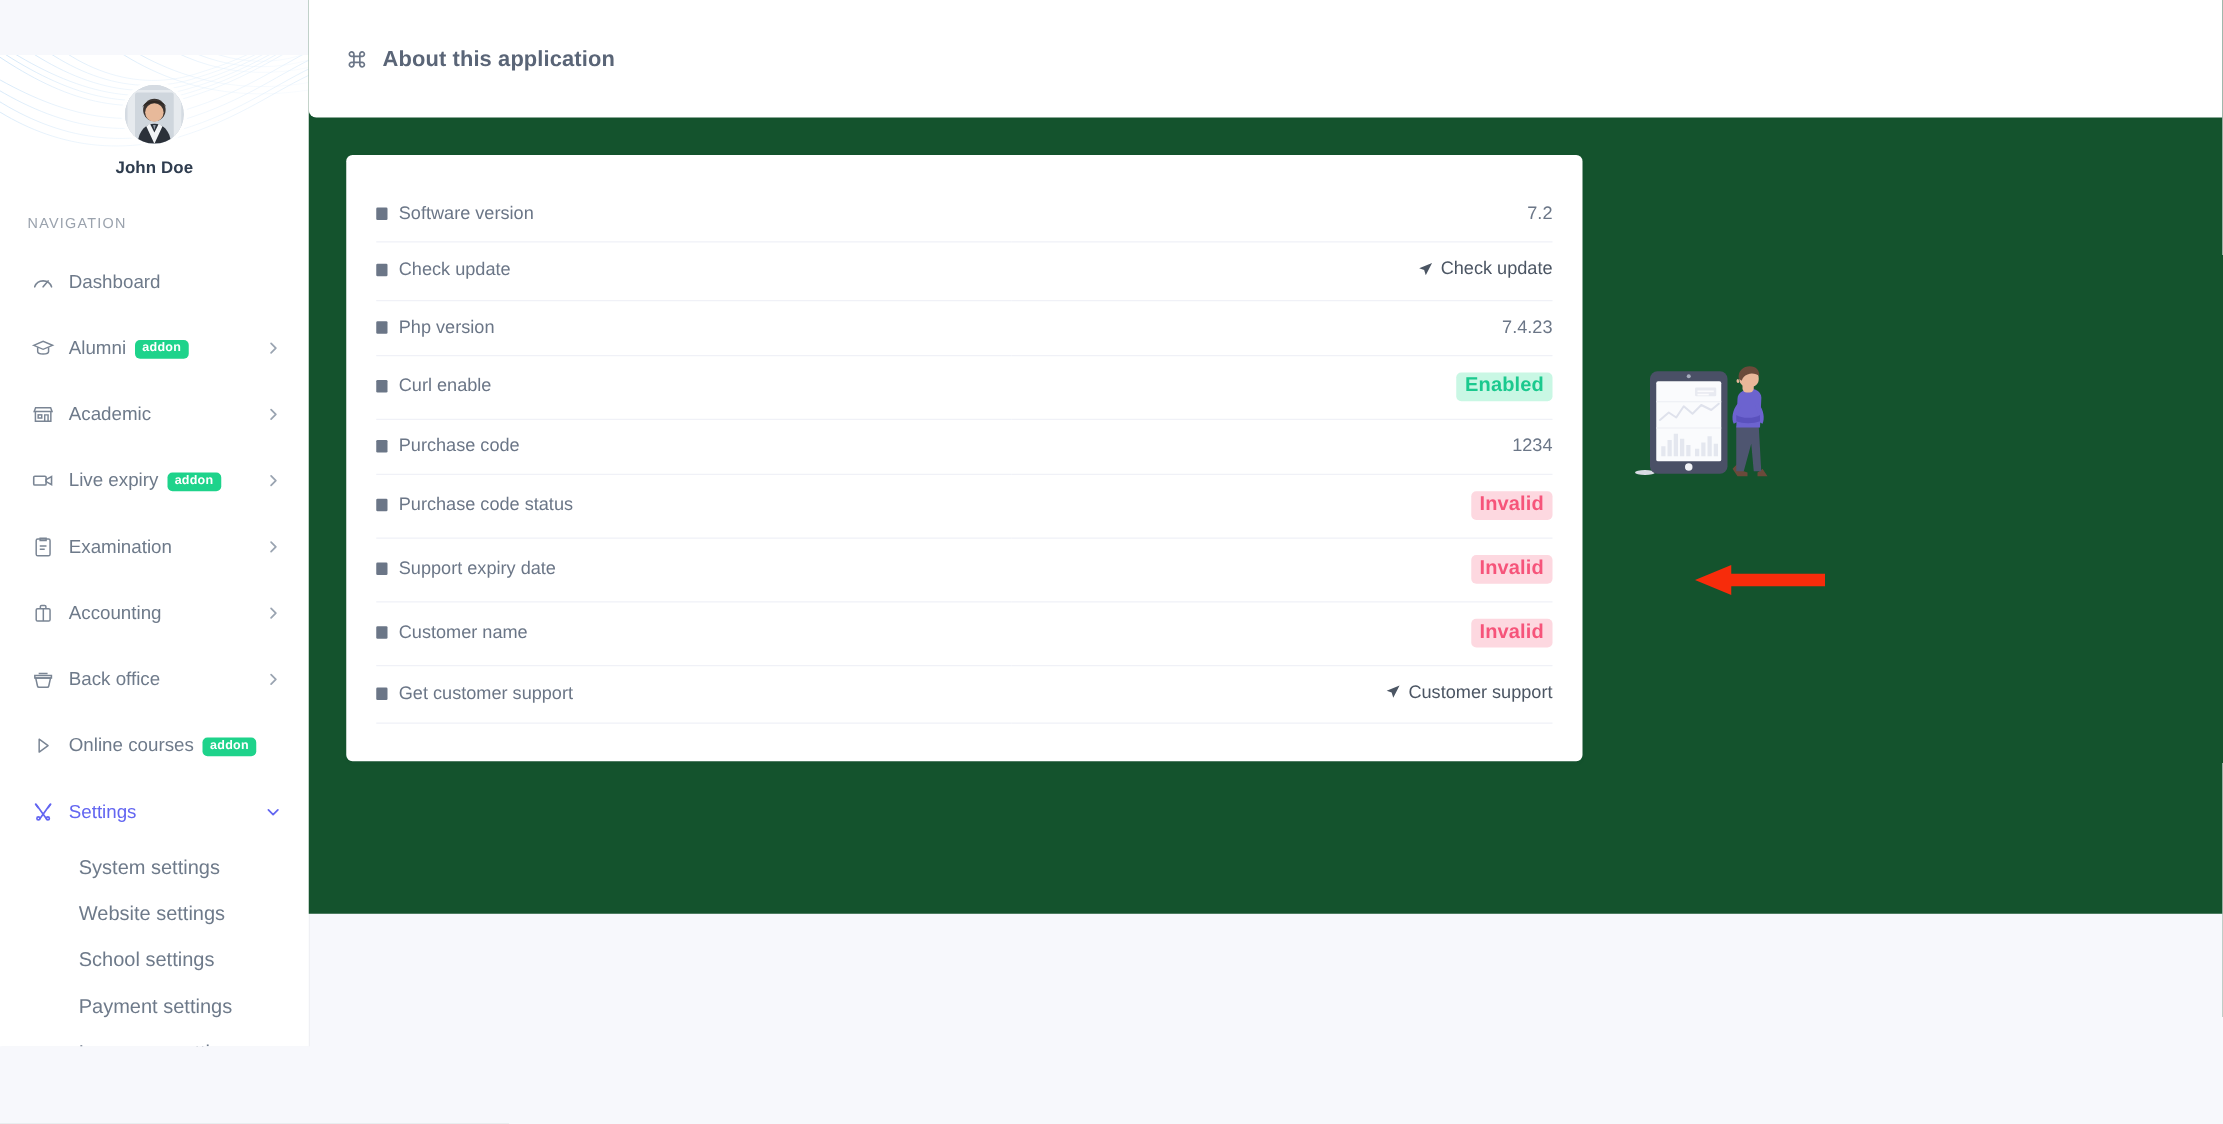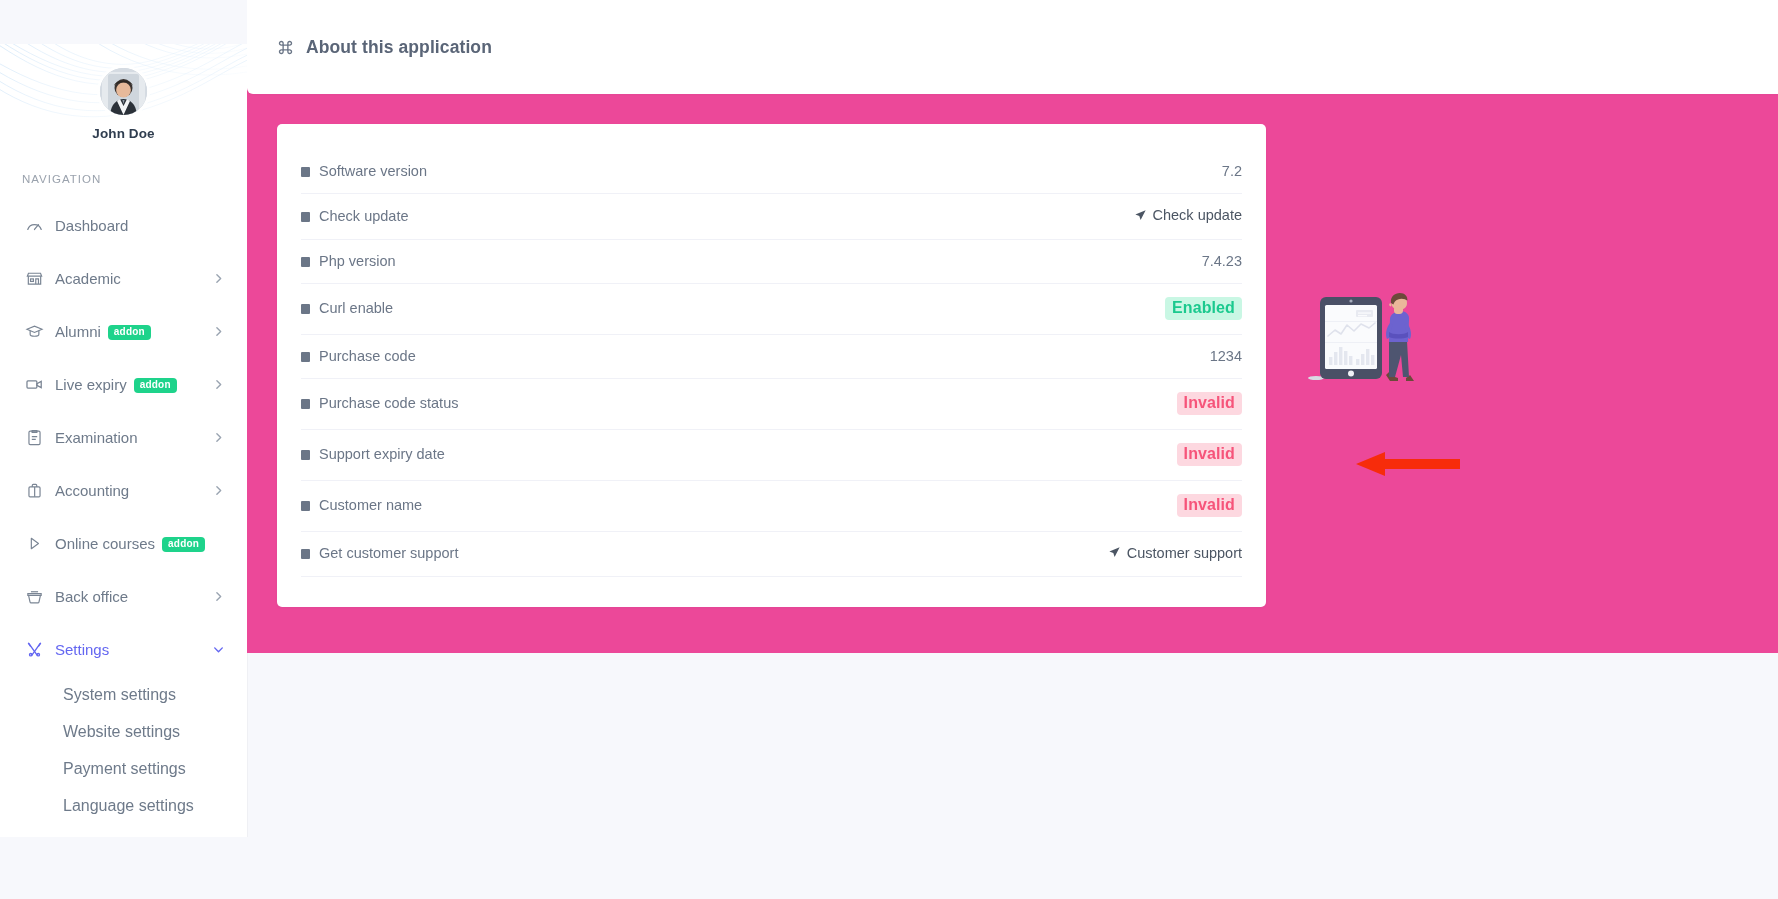--- a/index.html
+++ b/index.html
@@ -58,21 +58,21 @@
     padding: 2px 6px 3px; margin-left: 7px; line-height: 1;
     vertical-align: middle; letter-spacing: .2px;
   }
   .sb-sub { padding-left: 0; }
   .sb-subitem {
     height: 37px; display: flex; align-items: center;
     padding-left: 63px; font-size: 16px; color: #6e7a8a; cursor: pointer;
   }
 
   
-  #main { flex: 1 1 auto; height: 653px; position: relative; background: #ec4899; overflow: hidden; }
+  #main { flex: 1 1 auto; height: 731px; position: relative; background: #14532d; overflow: hidden; }
   .topbar {
     height: 94px; background: #fff; display: flex; align-items: center;
     padding-left: 29px; border-bottom-left-radius: 6px;
     box-shadow: 0 1px 2px rgba(40,50,80,0.035);
   }
   .topbar .cmd { color: #6b7687; margin-right: 11px; display: flex; align-items: center; }
   .topbar .title { font-size: 17.5px; font-weight: bold; color: #5a6577; letter-spacing: .1px; }
 
   .content { padding: 30px 30px 0 30px; position: relative; }
   .card {
@@ -170,51 +170,51 @@
               <path d="M12 17l5-6"></path>
             </svg>
         </span>
         <span class="lbl">Dashboard</span>
       </div>
 
 
       <div class="sb-item">
         <span class="ic">
           <svg width="19" height="19" viewBox="0 0 24 24" fill="none" stroke="currentColor" stroke-width="1.5">
+              <path d="M2.5 9.2L12 5.2l9.5 4-9.5 4z"></path>
+              <path d="M6.5 11.2v4.2c0 1.5 2.6 2.6 5.5 2.6s5.5-1.1 5.5-2.6v-4.2"></path>
+            </svg>
+        </span>
+        <span class="lbl"><span>Alumni</span><span class="addon">addon</span></span>
+        <span class="chev">
+          <svg width="13" height="13" viewBox="0 0 24 24" fill="none" stroke="currentColor" stroke-width="2.6" stroke-linecap="round" stroke-linejoin="round">
+              <polyline points="9 5 16 12 9 19"></polyline>
+            </svg>
+        </span>
+      </div>
+
+      <div class="sb-item">
+        <span class="ic">
+          <svg width="19" height="19" viewBox="0 0 24 24" fill="none" stroke="currentColor" stroke-width="1.5">
               <path d="M3 9h18l-1.4-3.6H4.4z"></path>
               <path d="M4.2 9v10h15.6V9"></path>
               <rect x="7" y="12.5" width="3.6" height="3.2"></rect>
               <path d="M13.6 19v-6.5h3.4V19"></path>
             </svg>
         </span>
         <span class="lbl">Academic</span>
         <span class="chev">
           <svg width="13" height="13" viewBox="0 0 24 24" fill="none" stroke="currentColor" stroke-width="2.6" stroke-linecap="round" stroke-linejoin="round">
               <polyline points="9 5 16 12 9 19"></polyline>
             </svg>
         </span>
       </div>
 
       <div class="sb-item">
         <span class="ic">
-          <svg width="19" height="19" viewBox="0 0 24 24" fill="none" stroke="currentColor" stroke-width="1.5">
-              <path d="M2.5 9.2L12 5.2l9.5 4-9.5 4z"></path>
-              <path d="M6.5 11.2v4.2c0 1.5 2.6 2.6 5.5 2.6s5.5-1.1 5.5-2.6v-4.2"></path>
-            </svg>
-        </span>
-        <span class="lbl"><span>Alumni</span><span class="addon">addon</span></span>
-        <span class="chev">
-          <svg width="13" height="13" viewBox="0 0 24 24" fill="none" stroke="currentColor" stroke-width="2.6" stroke-linecap="round" stroke-linejoin="round">
-              <polyline points="9 5 16 12 9 19"></polyline>
-            </svg>
-        </span>
-      </div>
-
-      <div class="sb-item">
-        <span class="ic">
           <svg width="19" height="19" viewBox="0 0 24 24" fill="none" stroke="currentColor" stroke-width="1.6">
               <rect x="2.5" y="7.5" width="12.5" height="9" rx="1.2"></rect>
               <path d="M15 11l5.5-3v8L15 13z"></path>
             </svg>
         </span>
         <span class="lbl"><span>Live expiry</span><span class="addon">addon</span></span>
         <span class="chev">
           <svg width="13" height="13" viewBox="0 0 24 24" fill="none" stroke="currentColor" stroke-width="2.6" stroke-linecap="round" stroke-linejoin="round">
               <polyline points="9 5 16 12 9 19"></polyline>
             </svg>
@@ -248,41 +248,41 @@
         <span class="lbl">Accounting</span>
         <span class="chev">
           <svg width="13" height="13" viewBox="0 0 24 24" fill="none" stroke="currentColor" stroke-width="2.6" stroke-linecap="round" stroke-linejoin="round">
               <polyline points="9 5 16 12 9 19"></polyline>
             </svg>
         </span>
       </div>
 
       <div class="sb-item">
         <span class="ic">
-          <svg width="19" height="19" viewBox="0 0 24 24" fill="none" stroke="currentColor" stroke-width="1.5" stroke-linejoin="round">
-              <path d="M8 5.5l9 6.5-9 6.5z"></path>
-            </svg>
-        </span>
-        <span class="lbl"><span>Online courses</span><span class="addon">addon</span></span>
-      </div>
-
-      <div class="sb-item">
-        <span class="ic">
           <svg width="19" height="19" viewBox="0 0 24 24" fill="none" stroke="currentColor" stroke-width="1.5">
               <path d="M4.5 10.5h15l-1.8 8.2a1.6 1.6 0 0 1-1.6 1.3H7.9a1.6 1.6 0 0 1-1.6-1.3z"></path>
               <path d="M3.6 8.2h16.8v2.3H3.6z"></path>
               <path d="M7.5 6h9"></path>
             </svg>
         </span>
         <span class="lbl">Back office</span>
         <span class="chev">
           <svg width="13" height="13" viewBox="0 0 24 24" fill="none" stroke="currentColor" stroke-width="2.6" stroke-linecap="round" stroke-linejoin="round">
               <polyline points="9 5 16 12 9 19"></polyline>
             </svg>
         </span>
+      </div>
+
+      <div class="sb-item">
+        <span class="ic">
+          <svg width="19" height="19" viewBox="0 0 24 24" fill="none" stroke="currentColor" stroke-width="1.5" stroke-linejoin="round">
+              <path d="M8 5.5l9 6.5-9 6.5z"></path>
+            </svg>
+        </span>
+        <span class="lbl"><span>Online courses</span><span class="addon">addon</span></span>
       </div>
 
       <div class="sb-item active">
         <span class="ic">
           <svg width="19" height="19" viewBox="0 0 24 24" fill="none" stroke="currentColor" stroke-width="1.7" stroke-linecap="round">
               <path d="M5 4.5l10.5 14.8"></path>
               <path d="M19 4.5L8.5 19.3"></path>
               <path d="M4.4 4.2l2.4 3.4"></path>
               <path d="M19.6 4.2l-2.4 3.4"></path>
               <circle cx="16.8" cy="18.6" r="1.5"></circle>
@@ -293,20 +293,21 @@
         <span class="chev">
           <svg width="13" height="13" viewBox="0 0 24 24" fill="none" stroke="currentColor" stroke-width="2.6" stroke-linecap="round" stroke-linejoin="round">
               <polyline points="5 9 12 16 19 9"></polyline>
             </svg>
         </span>
       </div>
 
       <div class="sb-sub">
         <div class="sb-subitem">System settings</div>
         <div class="sb-subitem">Website settings</div>
+        <div class="sb-subitem">School settings</div>
         <div class="sb-subitem">Payment settings</div>
         <div class="sb-subitem">Language settings</div>
       </div>
     </nav>
   </aside>
 
   <section id="main">
 
     <header class="topbar">
       <span class="cmd">

